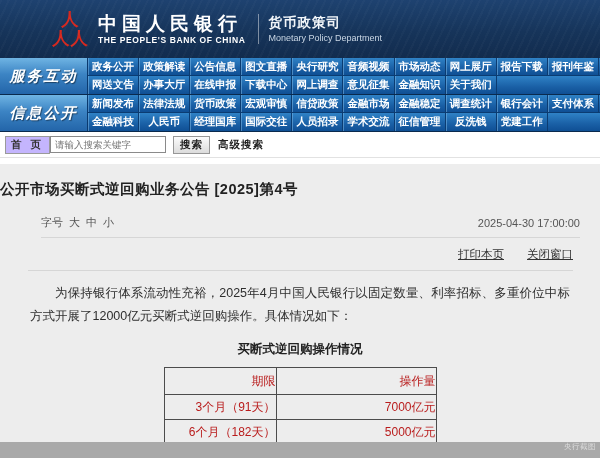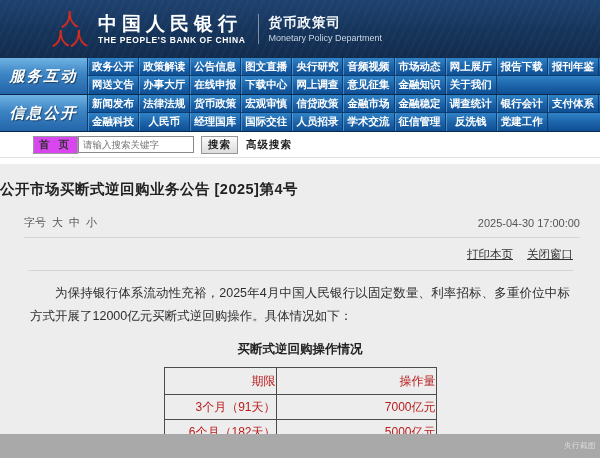--- a/index.html
+++ b/index.html
@@ -67,23 +67,23 @@
 
   
   .crumb-bar {
     height:26px;
     background:#ffffff;
     display:flex; align-items:center;
     padding:0 6px 0 5px;
     border-bottom:1px solid #e2e2e2;
   }
   .home-btn {
-    border:1px solid #9a9a9a; background:#d946ef;
+    border:1px solid #9a9a9a; background:#c4b5fd;
     font-size:10.5px; font-weight:bold; color:#333;
-    padding:1px 5px; letter-spacing:3px; cursor:pointer; flex:0 0 auto;margin-left:28px;
+    padding:1px 5px; letter-spacing:3px; cursor:pointer; flex:0 0 auto;
   }
   .crumb-text {
     flex:1; font-size:9.8px; color:#444; line-height:1.25;
     margin:0 6px; overflow:hidden;
   }
   .search-input {
     width:116px; height:17px; border:1px solid #8a8a8a;
     font-size:9.5px; padding:0 4px; color:#333; flex:0 0 auto;
     font-family:"Liberation Sans","DejaVu Sans",sans-serif;
   }
@@ -102,31 +102,31 @@
     height:284px;
     padding:16px 0 0 0;
     position:relative;
   }
   .article-title {
     text-align:left; font-size:14.5px; font-weight:bold; color:#222;
     letter-spacing:0.5px;
   }
   .meta-row {
     display:flex; align-items:center;
-    margin:16px 20px 0 24px;
+    margin:16px 20px 0 41px;
     padding-bottom:7px;
     border-bottom:1px solid #d6d6d6;
     font-size:11px; color:#555;
   }
   .font-size-ctrl { display:flex; gap:6px; align-items:center; }
   .font-size-opt { cursor:pointer; color:#555; }
   .meta-source { margin-left:118px; }
   .meta-datetime { margin-left:auto; }
   .tools-row {
-    display:flex; justify-content:flex-end; gap:14px;
+    display:flex; justify-content:flex-end; gap:23px;
     margin:0 27px 0 28px; padding:9px 0 8px 0;
     border-bottom:1px solid #d6d6d6;
     font-size:11.5px;
   }
   .tool-link { color:#333; text-decoration:underline; cursor:pointer; }
   .article-body {
     margin:11px 30px 0 30px;
     font-size:12.5px; color:#2e2e2e; line-height:1.85;
     text-indent:2em; text-align:justify;
   }
@@ -135,23 +135,23 @@
   .op-table td, .op-table th {
     border:1px solid #4c4c4c; text-align:right;
     font-size:12px; color:#b91c1c; font-weight:normal;
   }
   .op-table th { width:112px; height:27px; }
   .op-table th + th { width:160px; }
   .op-table td { height:25px; }
 
   
   .bottom-bar {
-    position:absolute; left:0; bottom:0; width:600px; height:24px;
+    position:absolute; left:0; bottom:0; width:600px; height:16px;
     background:#a9a9a9;
-    display:flex; align-items:center; justify-content:flex-end;
+    display:flex; align-items:flex-start; justify-content:flex-end;
     padding-right:4px;
   }
   .watermark { font-size:7.5px; color:#dedede; letter-spacing:0.5px; }
 </style>
 </head>
 <body>
 
 <div class="site-header">
   <svg class="logo" viewBox="0 0 44 44" aria-hidden="true">
     <g fill="#d7281e" font-family="'DejaVu Sans',sans-serif" font-weight="bold">

